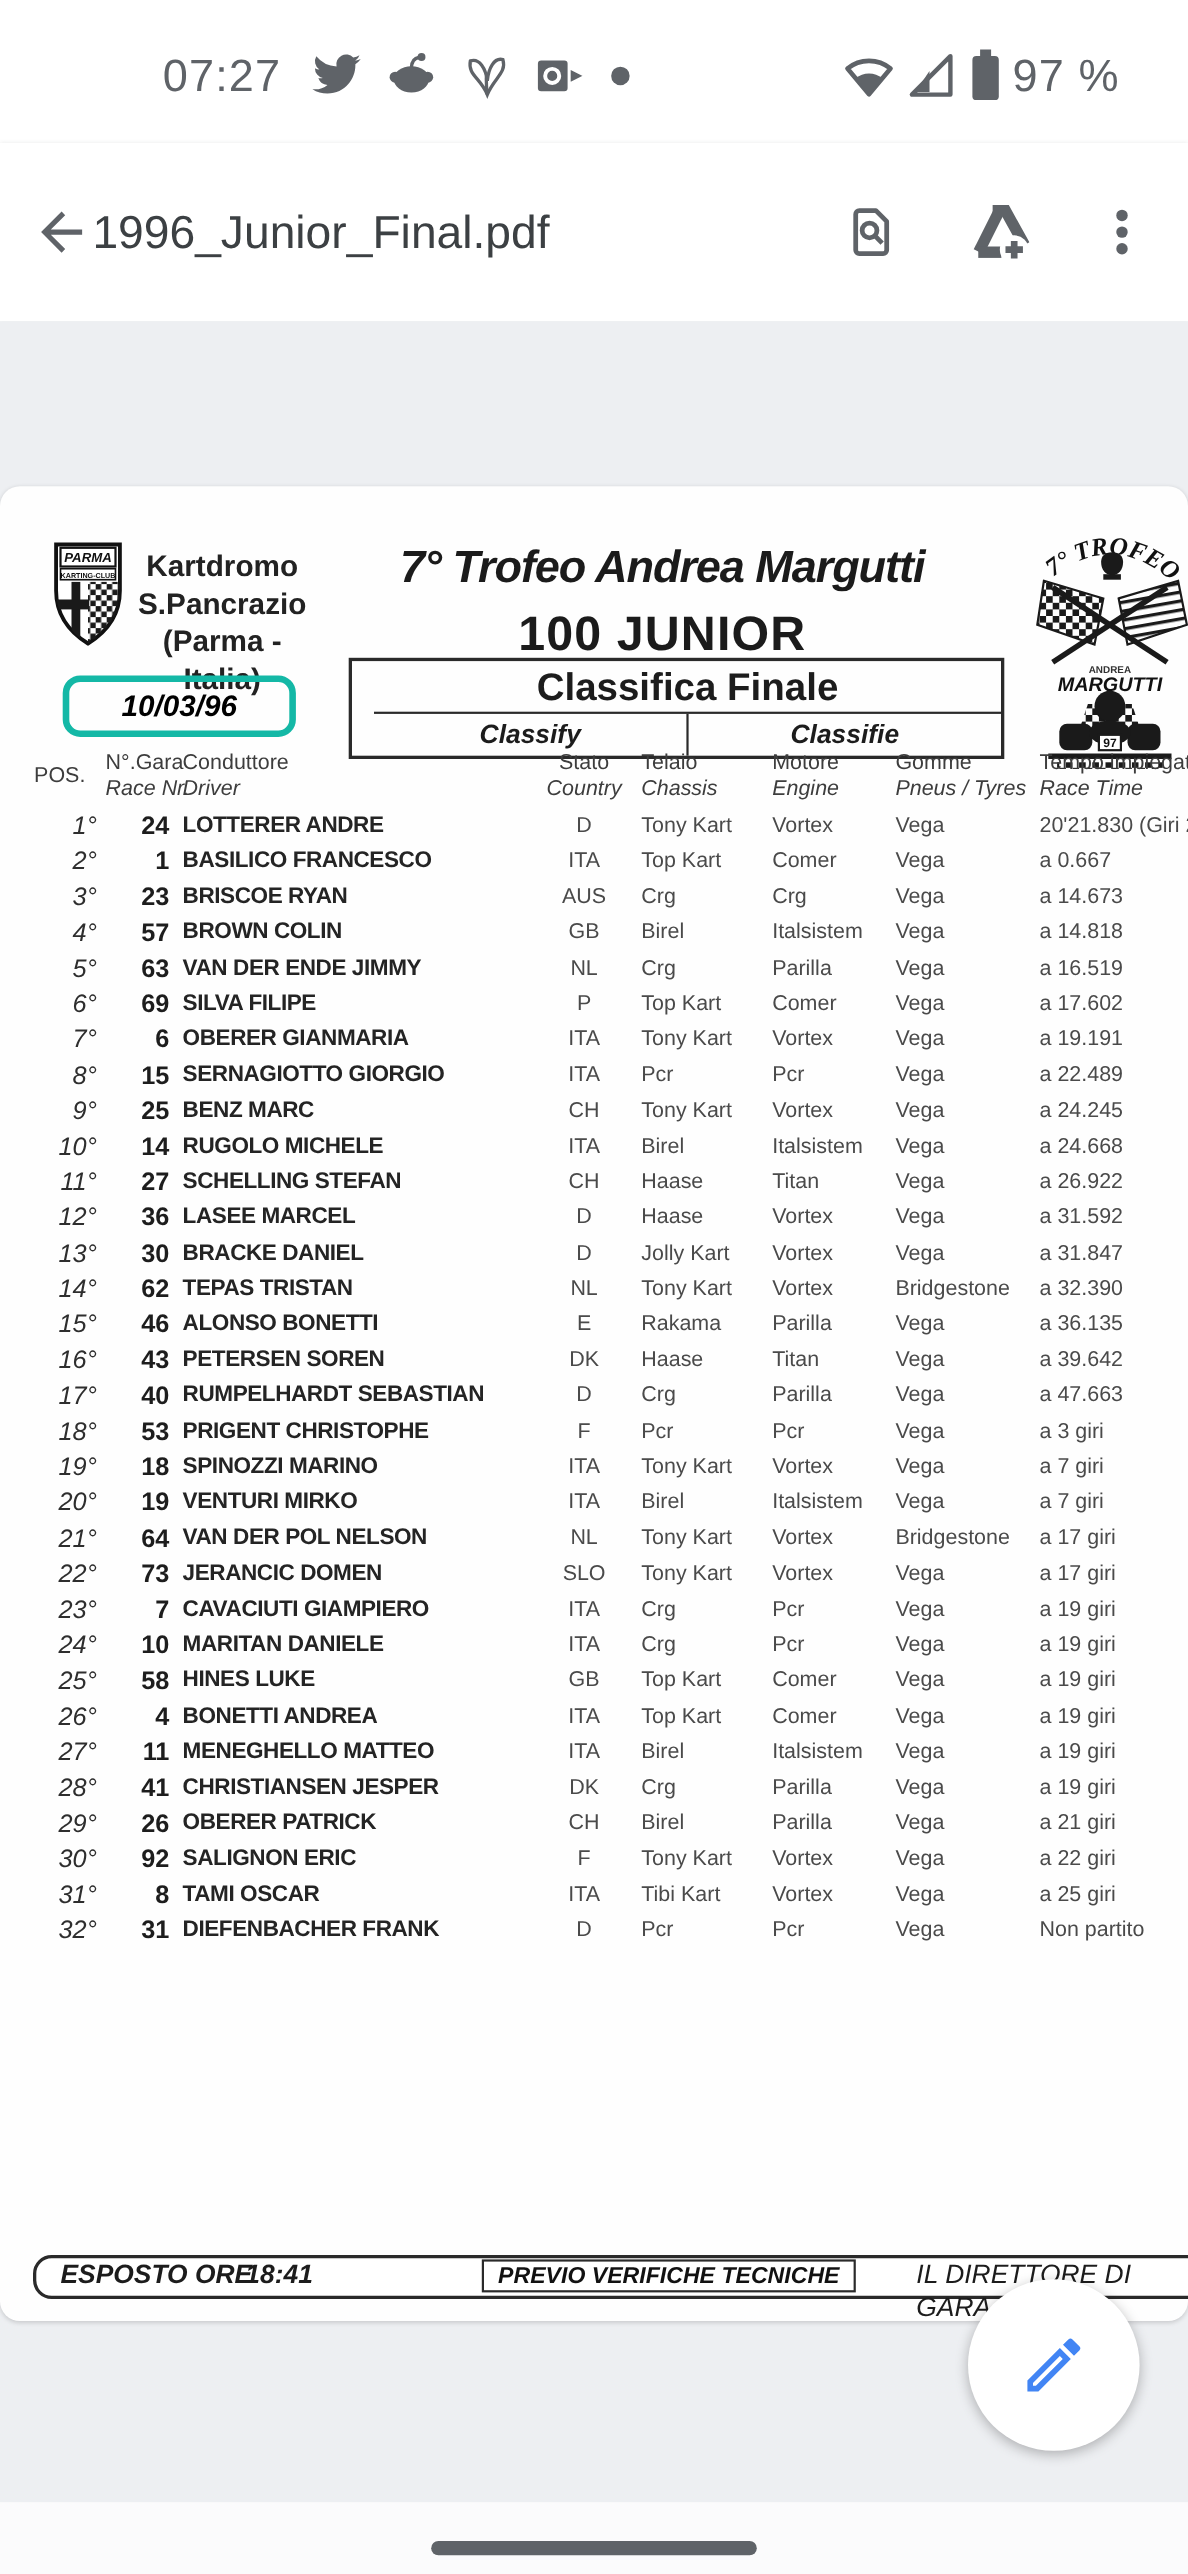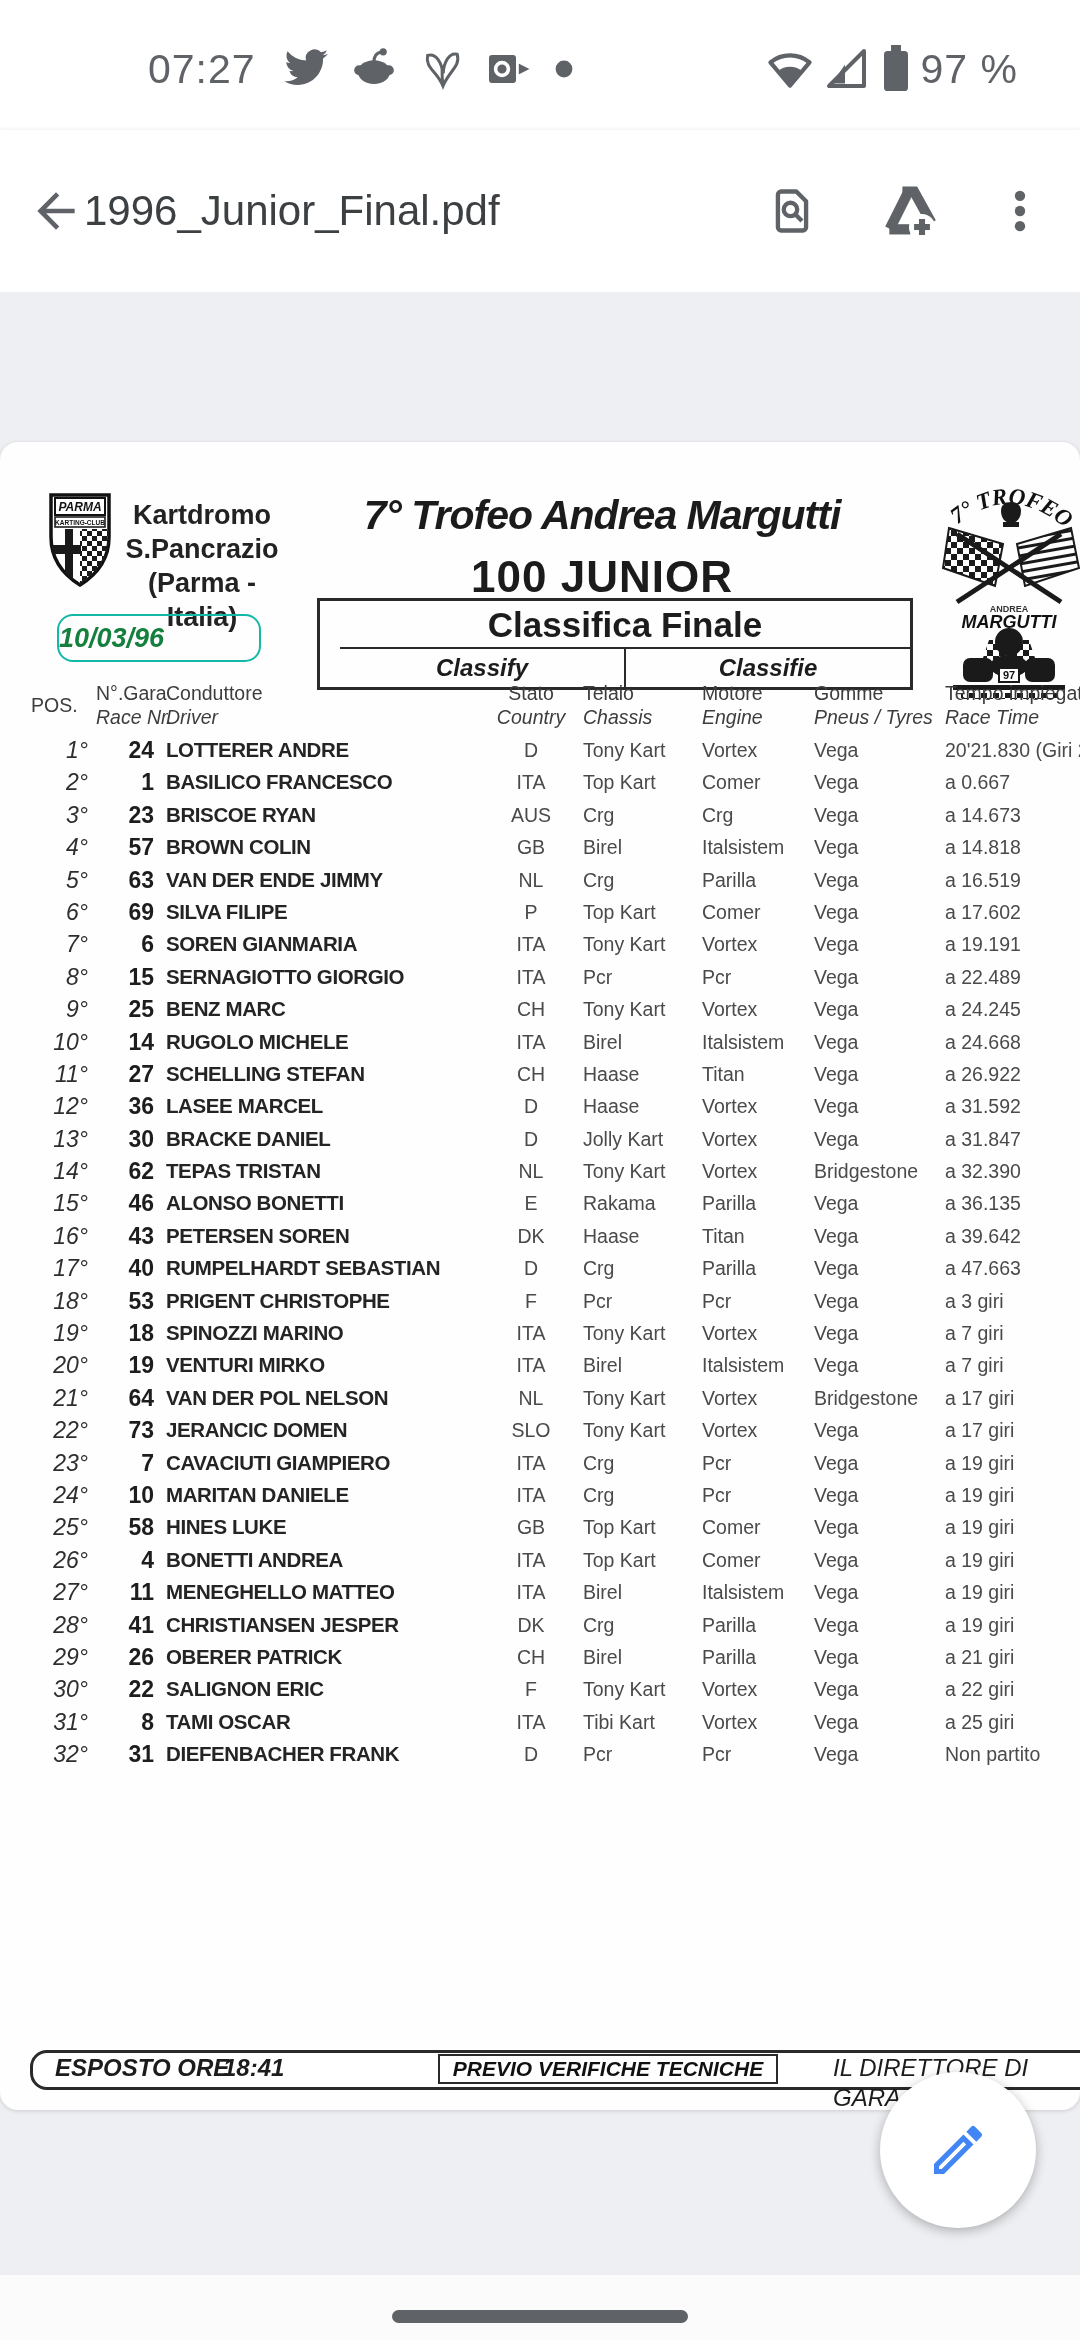--- a/index.html
+++ b/index.html
@@ -29,22 +29,22 @@
   .doc-title{position:absolute;left:302px;top:50px;width:600px;text-align:center;font-size:41px;
              font-weight:bold;font-style:italic;color:#1b1b1b;letter-spacing:-1px;}
   .doc-cat{position:absolute;left:302px;top:110px;width:600px;text-align:center;font-size:44px;
            font-weight:bold;color:#1b1b1b;letter-spacing:1px;}
   .class-box{position:absolute;left:317px;top:156px;width:570px;height:86px;border:3px solid #2a2a2a;padding-left:20px;}
   .class-main{height:46px;border-bottom:2px solid #2a2a2a;text-align:center;font-size:35px;font-weight:bold;
               color:#1c1c1c;line-height:48px;}
   .class-sub{display:flex;height:38px;}
   .class-sub div{flex:1;text-align:center;font-size:24px;font-weight:bold;font-style:italic;color:#1c1c1c;line-height:38px;}
   .class-sub .left{border-right:2px solid #2a2a2a;}
-  .date-box{position:absolute;left:57px;top:172px;width:200px;height:44px;border:2px solid #14b8a6;border-radius:16px;
-            line-height:44px;font-size:27px;font-weight:bold;font-style:italic;color:#15803d;}
+  .date-box{position:absolute;left:57px;top:172px;width:200px;height:44px;border:6px solid #14b8a6;border-radius:16px;
+            text-align:center;line-height:44px;font-size:27px;font-weight:bold;font-style:italic;color:#000000;}
   .shield{position:absolute;left:47px;top:49px;}
   .trophy{position:absolute;left:933px;top:22px;}
   
   .thdr{position:absolute;font-size:19.5px;color:#3d3d3d;white-space:nowrap;}
   .thdr.i{font-style:italic;}
   .rows{position:absolute;left:0;top:292px;width:1080px;}
   .row{position:relative;height:32.4px;line-height:32.4px;}
   .row div{position:absolute;top:0;white-space:nowrap;}
   .c-pos{left:0;width:88px;text-align:right;font-style:italic;font-size:23px;color:#2e2e2e;}
   .c-nr{left:96px;width:58px;text-align:right;font-weight:bold;font-size:23px;color:#1d1d1d;}
@@ -299,21 +299,21 @@
             <div class="c-driver">SILVA FILIPE</div>
             <div class="c-country">P</div>
             <div class="c-chassis">Top Kart</div>
             <div class="c-engine">Comer</div>
             <div class="c-tyres">Vega</div>
             <div class="c-time">a 17.602</div>
           </div>
           <div class="row">
             <div class="c-pos">7°</div>
             <div class="c-nr">6</div>
-            <div class="c-driver">SOREN GIANMARIA</div>
+            <div class="c-driver">OBERER GIANMARIA</div>
             <div class="c-country">ITA</div>
             <div class="c-chassis">Tony Kart</div>
             <div class="c-engine">Vortex</div>
             <div class="c-tyres">Vega</div>
             <div class="c-time">a 19.191</div>
           </div>
           <div class="row">
             <div class="c-pos">8°</div>
             <div class="c-nr">15</div>
             <div class="c-driver">SERNAGIOTTO GIORGIO</div>
@@ -528,21 +528,21 @@
             <div class="c-nr">26</div>
             <div class="c-driver">OBERER PATRICK</div>
             <div class="c-country">CH</div>
             <div class="c-chassis">Birel</div>
             <div class="c-engine">Parilla</div>
             <div class="c-tyres">Vega</div>
             <div class="c-time">a 21 giri</div>
           </div>
           <div class="row">
             <div class="c-pos">30°</div>
-            <div class="c-nr">22</div>
+            <div class="c-nr">92</div>
             <div class="c-driver">SALIGNON ERIC</div>
             <div class="c-country">F</div>
             <div class="c-chassis">Tony Kart</div>
             <div class="c-engine">Vortex</div>
             <div class="c-tyres">Vega</div>
             <div class="c-time">a 22 giri</div>
           </div>
           <div class="row">
             <div class="c-pos">31°</div>
             <div class="c-nr">8</div>

